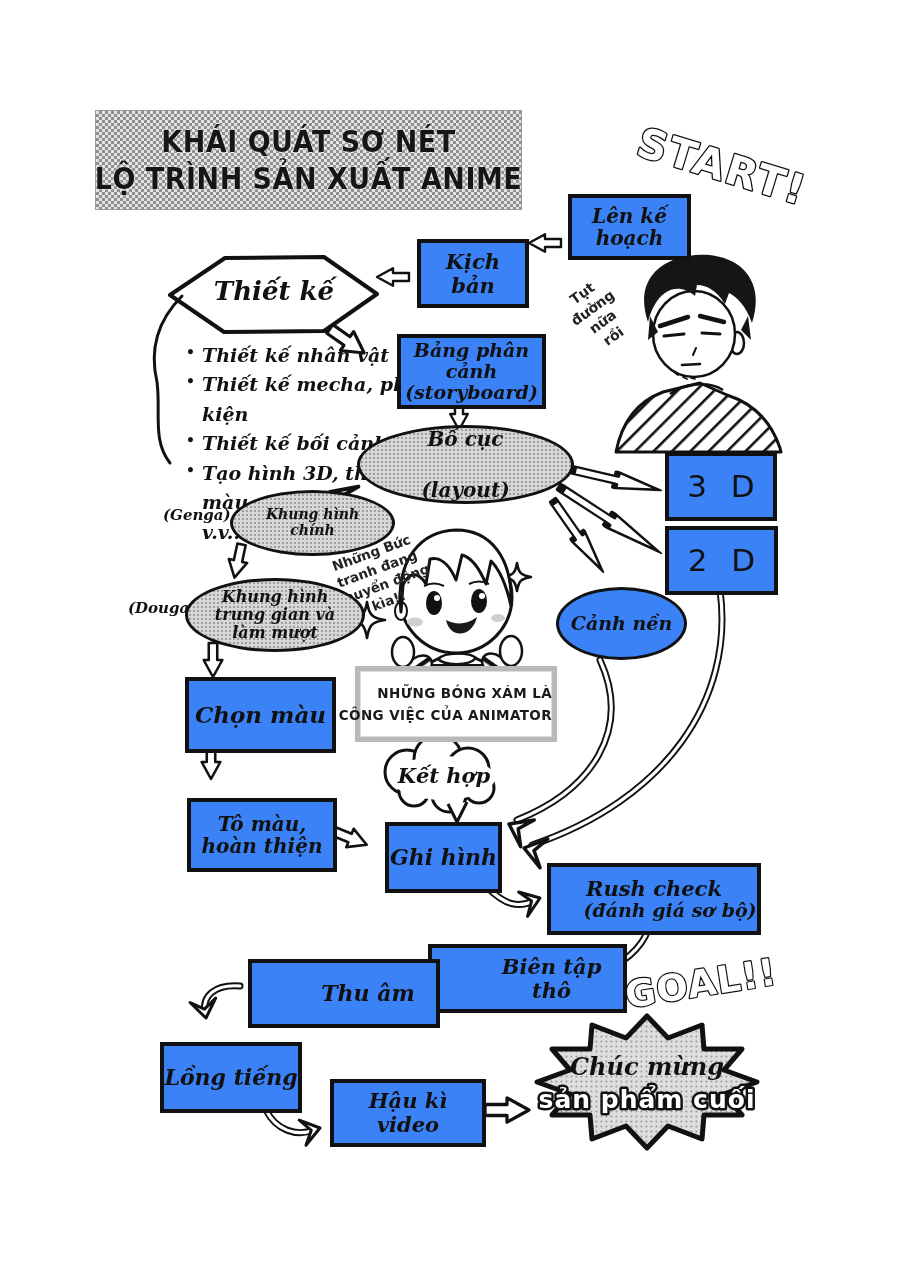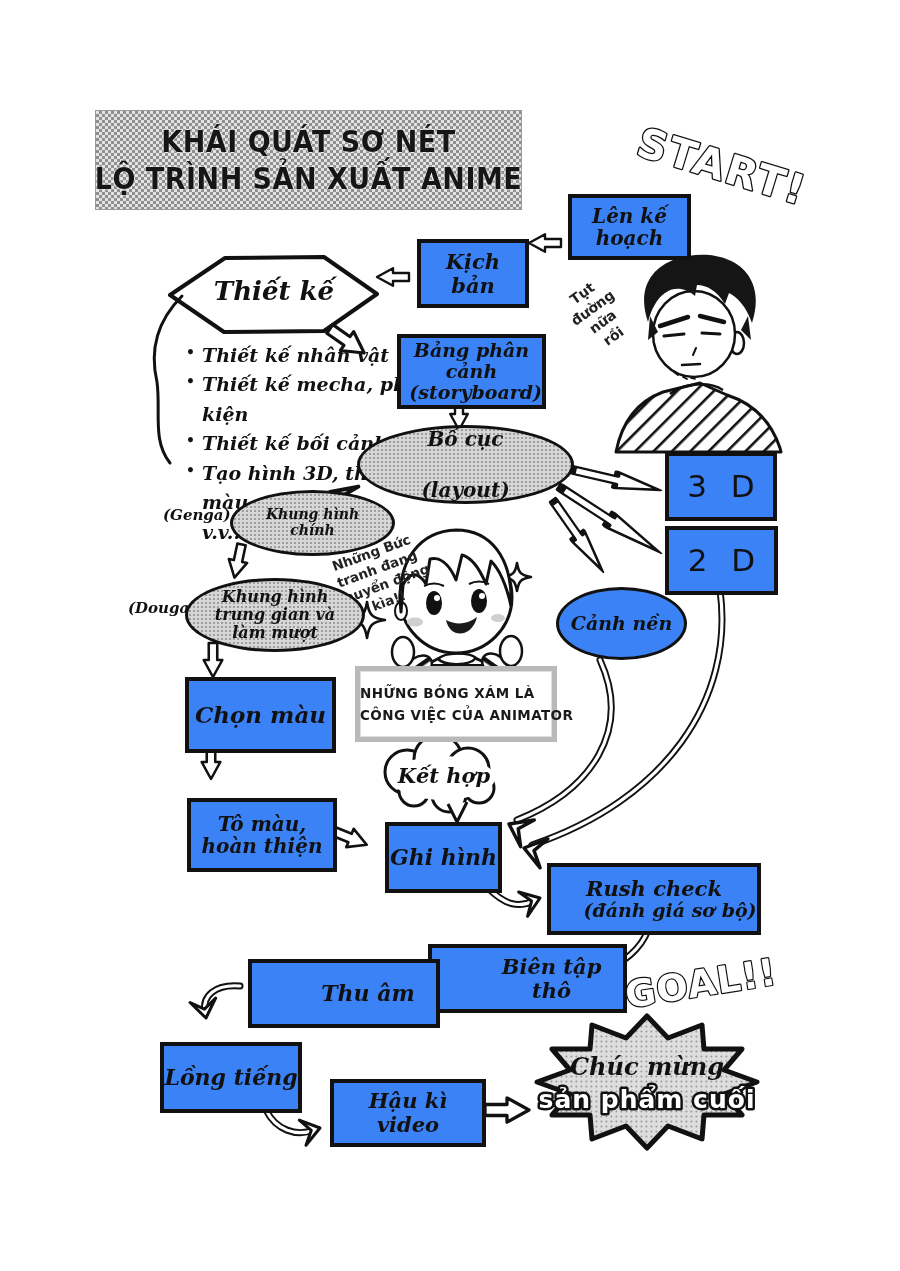--- a/index.html
+++ b/index.html
@@ -44,21 +44,21 @@
   
   .speech{position:absolute;z-index:1;font-family:"DejaVu Sans",sans-serif;
     font-size:14px;line-height:1.25;text-align:center;font-weight:bold;color:#222;}
   .speech span{display:block;}
   .man-speech{left:552px;top:280px;width:92px;transform:rotate(-36deg);}
   .kid-speech{left:314px;top:543px;width:132px;transform:rotate(-20deg);font-size:13.5px;}
 
   
   .note{left:355px;top:666px;width:192px;height:66px;z-index:3;background:#fff;
     border:5px solid #b9b9b9;box-shadow:0 0 0 1px #dedede inset;
-    display:flex;flex-direction:column;align-items:flex-start;justify-content:center;gap:6px;}
+    display:flex;flex-direction:column;align-items:flex-end;justify-content:center;gap:6px;}
   .note span{font-family:"DejaVu Sans",sans-serif;font-weight:bold;font-size:13.5px;
     letter-spacing:.4px;color:#1a1a1a;white-space:nowrap;}
 </style>
 </head>
 <body>
 <div id="page">
 
 <svg id="flow-svg" width="900" height="1271" viewBox="0 0 900 1271">
   <defs>
     <g id="fatarrow">
@@ -216,21 +216,21 @@
 <div class="plain" style="left:198px;top:276px;width:152px;text-align:center;font-style:italic;font-weight:bold;font-size:26px;">Thiết kế</div>
 
 <div class="abs dlist">
   <div class="li">Thiết kế nhân vật</div>
   <div class="li">Thiết kế mecha, phụ kiện</div>
   <div class="li">Thiết kế bối cảnh</div>
   <div class="li">Tạo hình 3D, thiết kế màu,</div>
   <div class="more">v.v...</div>
 </div>
 
-<div class="node" style="left:397px;top:334px;width:141px;height:67px;font-size:19px;align-items:flex-end;">
+<div class="node" style="left:397px;top:334px;width:141px;height:67px;font-size:19px;">
   <span>Bảng phân cảnh</span>
   <span>(storyboard)</span>
 </div>
 
 <div class="node ell gray" style="left:357px;top:425px;width:211px;height:73px;font-size:20px;">
   <span>Bố cục</span>
   <span>(layout)</span>
 </div>
 
 <div class="speech man-speech">

